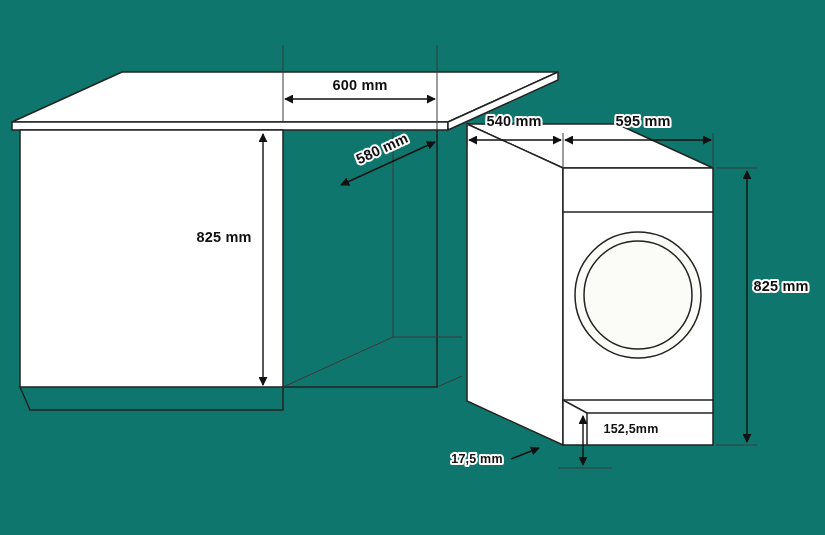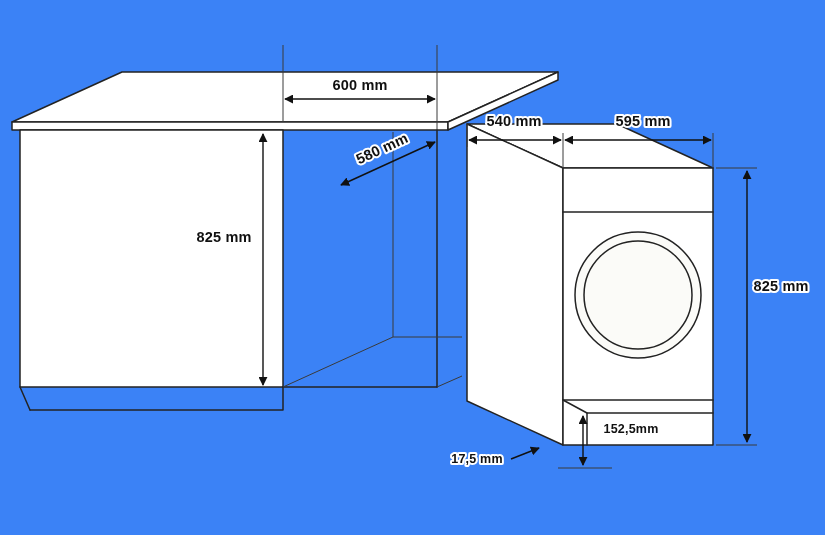--- a/index.html
+++ b/index.html
@@ -1,19 +1,19 @@
 <!DOCTYPE html>
 <html><head>
 <meta charset="utf-8">
 <style>
   html,body{margin:0;padding:0;background:#ffffff;}
   .canvas{
     position:relative;
     width:825px;height:535px;
-    background:#3b82f6;
+    background:#0f766e;
     font-family:"Liberation Sans", sans-serif;
     overflow:hidden;
   }
   svg{display:block;}
   .outline{fill:none;stroke:#232323;stroke-width:1.5;stroke-linejoin:round;stroke-linecap:round;}
   .outline-fill{fill:#ffffff;stroke:#232323;stroke-width:1.5;stroke-linejoin:round;}
   .door-fill{fill:#fbfbf8;stroke:#232323;stroke-width:1.5;}
   .thin{fill:none;stroke:#3a3a3a;stroke-width:1;}
   .ext{fill:none;stroke:#3a3a3a;stroke-width:1;}
   .dim{fill:none;stroke:#111111;stroke-width:1.4;}

